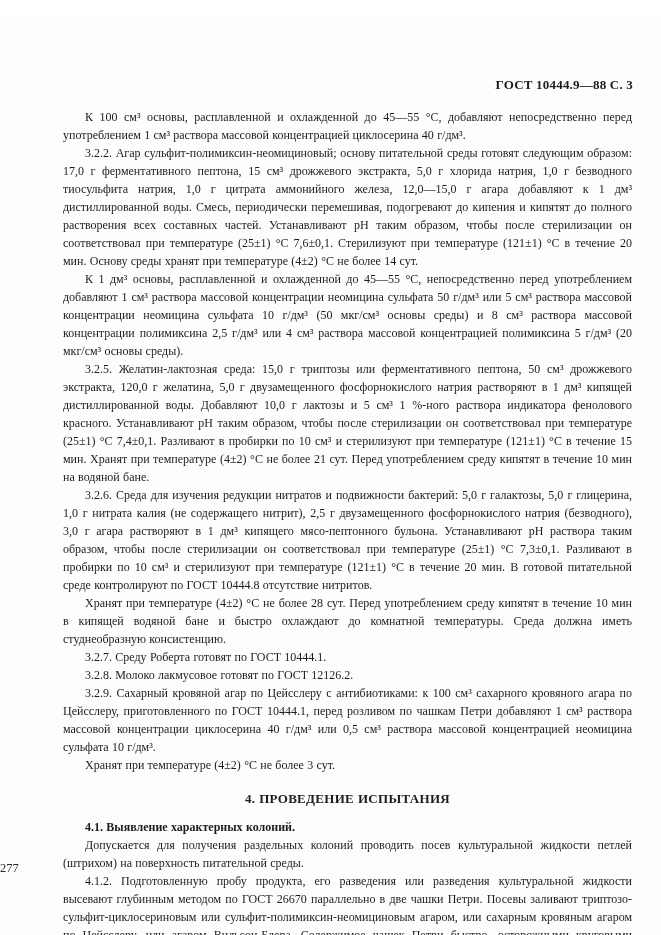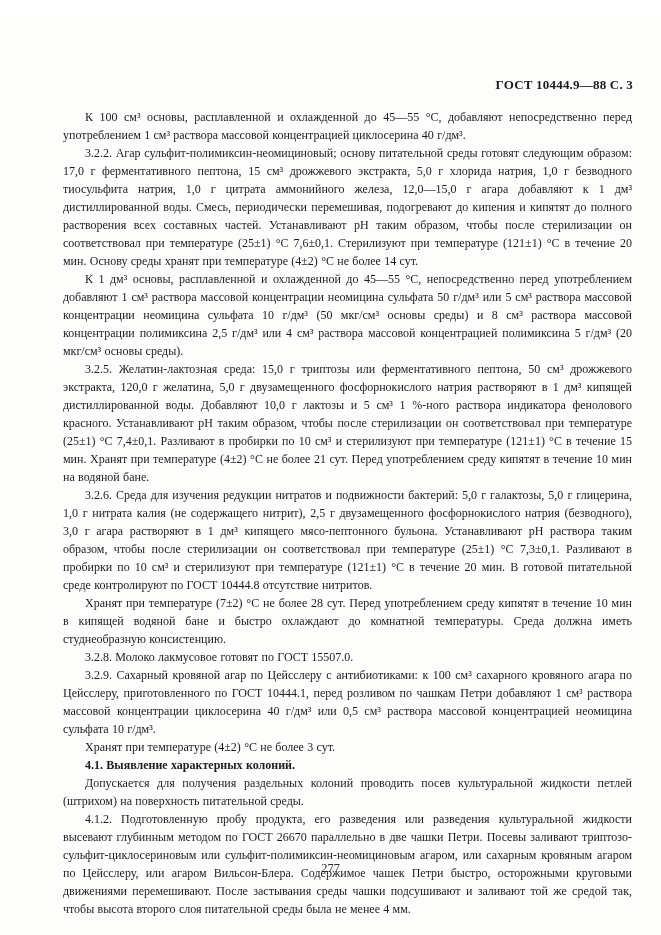--- a/index.html
+++ b/index.html
@@ -50,44 +50,46 @@
     letter-spacing: 0.3px;
   }
   .clause-heading {
     font-weight: bold;
   }
   .page-footer {
     position: absolute;
     top: 846px;
     left: 0;
     right: 0;
-    text-align: center;
+    text-align: left;
     font-size: 12.5px;
     color: #2a2a2a;
   }
 </style>
 </head>
 <body>
 
 <div class="page">
 
   <div class="running-header">ГОСТ 10444.9—88 С. 3</div>
 
   <div class="body-text">
 
     <p class="para">К 100 см³ основы, расплавленной и охлажденной до 45—55 °С, добавляют непосредственно перед употреблением 1 см³ раствора массовой концентрацией циклосерина 40 г/дм³.</p>
     <p class="para">3.2.2. Агар сульфит-полимиксин-неомициновый; основу питательной среды готовят следующим образом: 17,0 г ферментативного пептона, 15 см³ дрожжевого экстракта, 5,0 г хлорида натрия, 1,0 г безводного тиосульфита натрия, 1,0 г цитрата аммонийного железа, 12,0—15,0 г агара добавляют к 1 дм³ дистиллированной воды. Смесь, периодически перемешивая, подогревают до кипения и кипятят до полного растворения всех составных частей. Устанавливают pH таким образом, чтобы после стерилизации он соответствовал при температуре (25±1) °С 7,6±0,1. Стерилизуют при температуре (121±1) °С в течение 20 мин. Основу среды хранят при температуре (4±2) °С не более 14 сут.</p>
     <p class="para">К 1 дм³ основы, расплавленной и охлажденной до 45—55 °С, непосредственно перед употреблением добавляют 1 см³ раствора массовой концентрации неомицина сульфата 50 г/дм³ или 5 см³ раствора массовой концентрации неомицина сульфата 10 г/дм³ (50 мкг/см³ основы среды) и 8 см³ раствора массовой концентрации полимиксина 2,5 г/дм³ или 4 см³ раствора массовой концентрацией полимиксина 5 г/дм³ (20 мкг/см³ основы среды).</p>
     <p class="para">3.2.5. Желатин-лактозная среда: 15,0 г триптозы или ферментативного пептона, 50 см³ дрожжевого экстракта, 120,0 г желатина, 5,0 г двузамещенного фосфорнокислого натрия растворяют в 1 дм³ кипящей дистиллированной воды. Добавляют 10,0 г лактозы и 5 см³ 1 %-ного раствора индикатора фенолового красного. Устанавливают pH таким образом, чтобы после стерилизации он соответствовал при температуре (25±1) °С 7,4±0,1. Разливают в пробирки по 10 см³ и стерилизуют при температуре (121±1) °С в течение 15 мин. Хранят при температуре (4±2) °С не более 21 сут. Перед употреблением среду кипятят в течение 10 мин на водяной бане.</p>
     <p class="para">3.2.6. Среда для изучения редукции нитратов и подвижности бактерий: 5,0 г галактозы, 5,0 г глицерина, 1,0 г нитрата калия (не содержащего нитрит), 2,5 г двузамещенного фосфорнокислого натрия (безводного), 3,0 г агара растворяют в 1 дм³ кипящего мясо-пептонного бульона. Устанавливают pH раствора таким образом, чтобы после стерилизации он соответствовал при температуре (25±1) °С 7,3±0,1. Разливают в пробирки по 10 см³ и стерилизуют при температуре (121±1) °С в течение 20 мин. В готовой питательной среде контролируют по ГОСТ 10444.8 отсутствие нитритов.</p>
-    <p class="para">Хранят при температуре (7±2) °С не более 28 сут. Перед употреблением среду кипятят в течение 10 мин в кипящей водяной бане и быстро охлаждают до комнатной температуры. Среда должна иметь студнеобразную консистенцию.</p>
-    <p class="para">3.2.8. Молоко лакмусовое готовят по ГОСТ 15507.0.</p>
+    <p class="para">Хранят при температуре (4±2) °С не более 28 сут. Перед употреблением среду кипятят в течение 10 мин в кипящей водяной бане и быстро охлаждают до комнатной температуры. Среда должна иметь студнеобразную консистенцию.</p>
+    <p class="para">3.2.7. Среду Роберта готовят по ГОСТ 10444.1.</p>
+    <p class="para">3.2.8. Молоко лакмусовое готовят по ГОСТ 12126.2.</p>
     <p class="para">3.2.9. Сахарный кровяной агар по Цейсслеру с антибиотиками: к 100 см³ сахарного кровяного агара по Цейсслеру, приготовленного по ГОСТ 10444.1, перед розливом по чашкам Петри добавляют 1 см³ раствора массовой концентрации циклосерина 40 г/дм³ или 0,5 см³ раствора массовой концентрацией неомицина сульфата 10 г/дм³.</p>
     <p class="para">Хранят при температуре (4±2) °С не более 3 сут.</p>
 
+    <p class="para chapter-heading">4. ПРОВЕДЕНИЕ ИСПЫТАНИЯ</p>
 
     <p class="para clause-heading">4.1. Выявление характерных колоний.</p>
 
     <p class="para">Допускается для получения раздельных колоний проводить посев культуральной жидкости петлей (штрихом) на поверхность питательной среды.</p>
     <p class="para">4.1.2. Подготовленную пробу продукта, его разведения или разведения культуральной жидкости высевают глубинным методом по ГОСТ 26670 параллельно в две чашки Петри. Посевы заливают триптозо-сульфит-циклосериновым или сульфит-полимиксин-неомициновым агаром, или сахарным кровяным агаром по Цейсслеру, или агаром Вильсон-Блера. Содержимое чашек Петри быстро, осторожными круговыми движениями перемешивают. После застывания среды чашки подсушивают и заливают той же средой так, чтобы высота второго слоя питательной среды была не менее 4 мм.</p>
 
   </div>
 
   <div class="page-footer">277</div>
 

